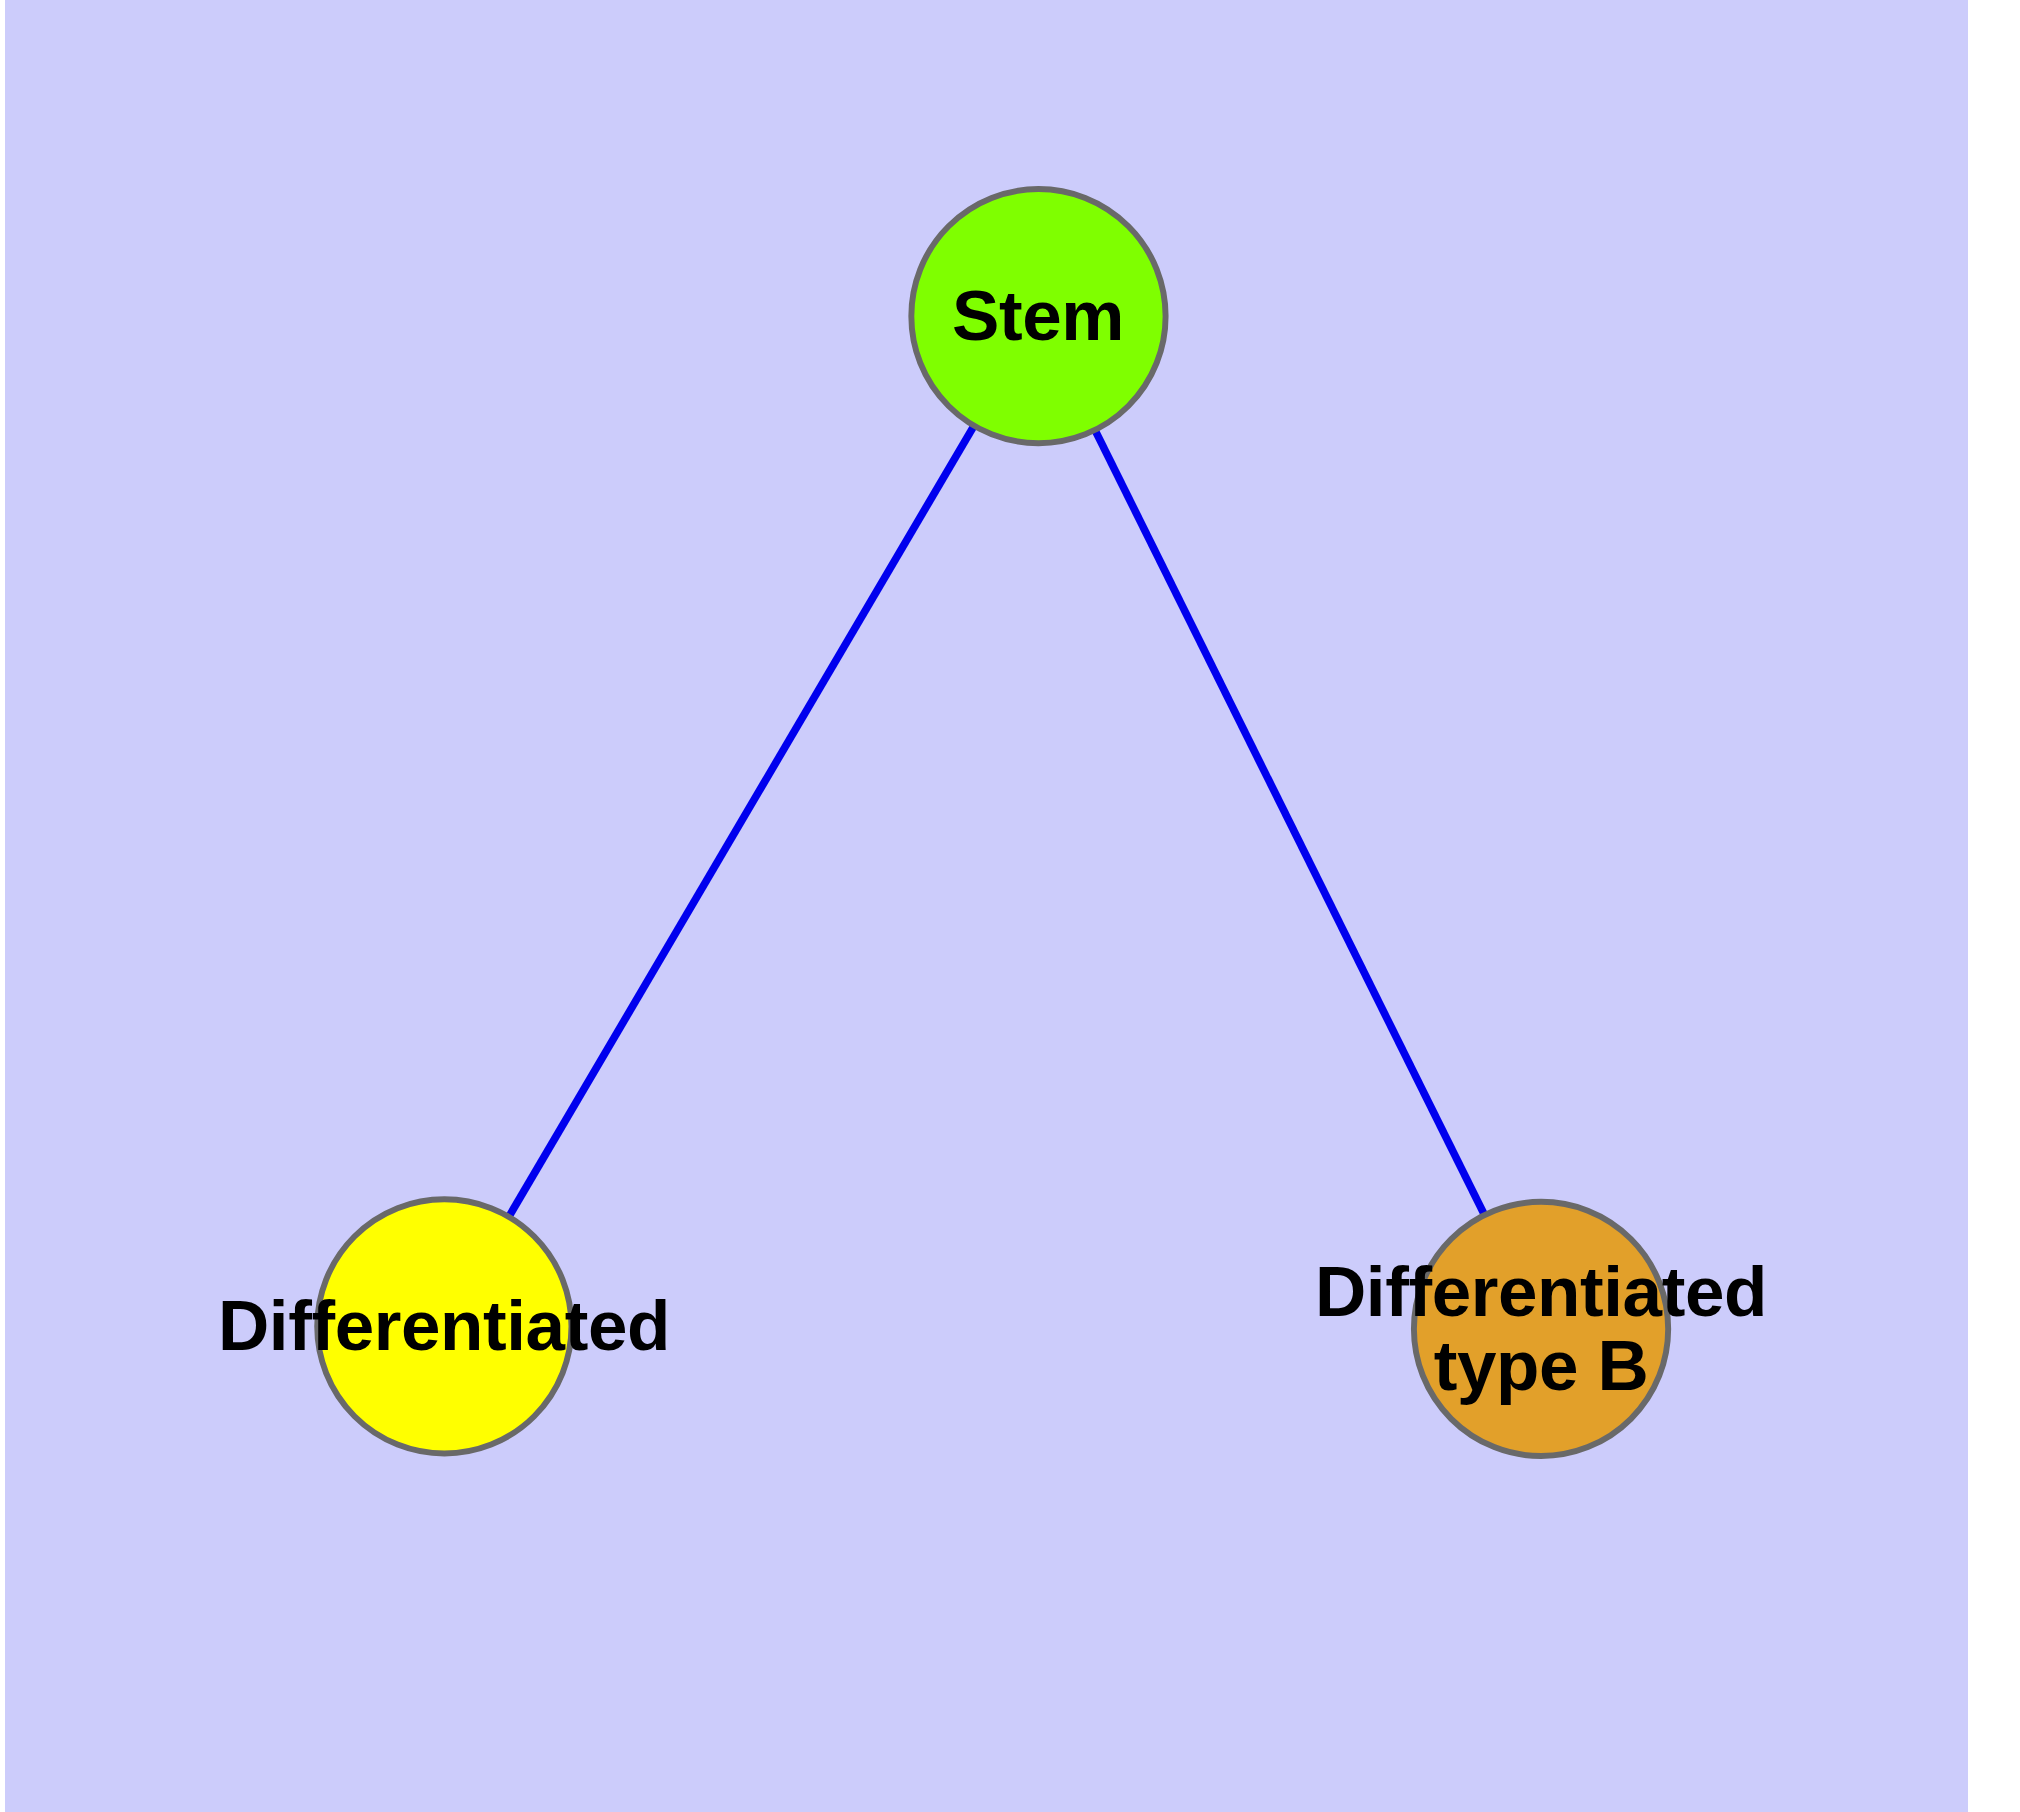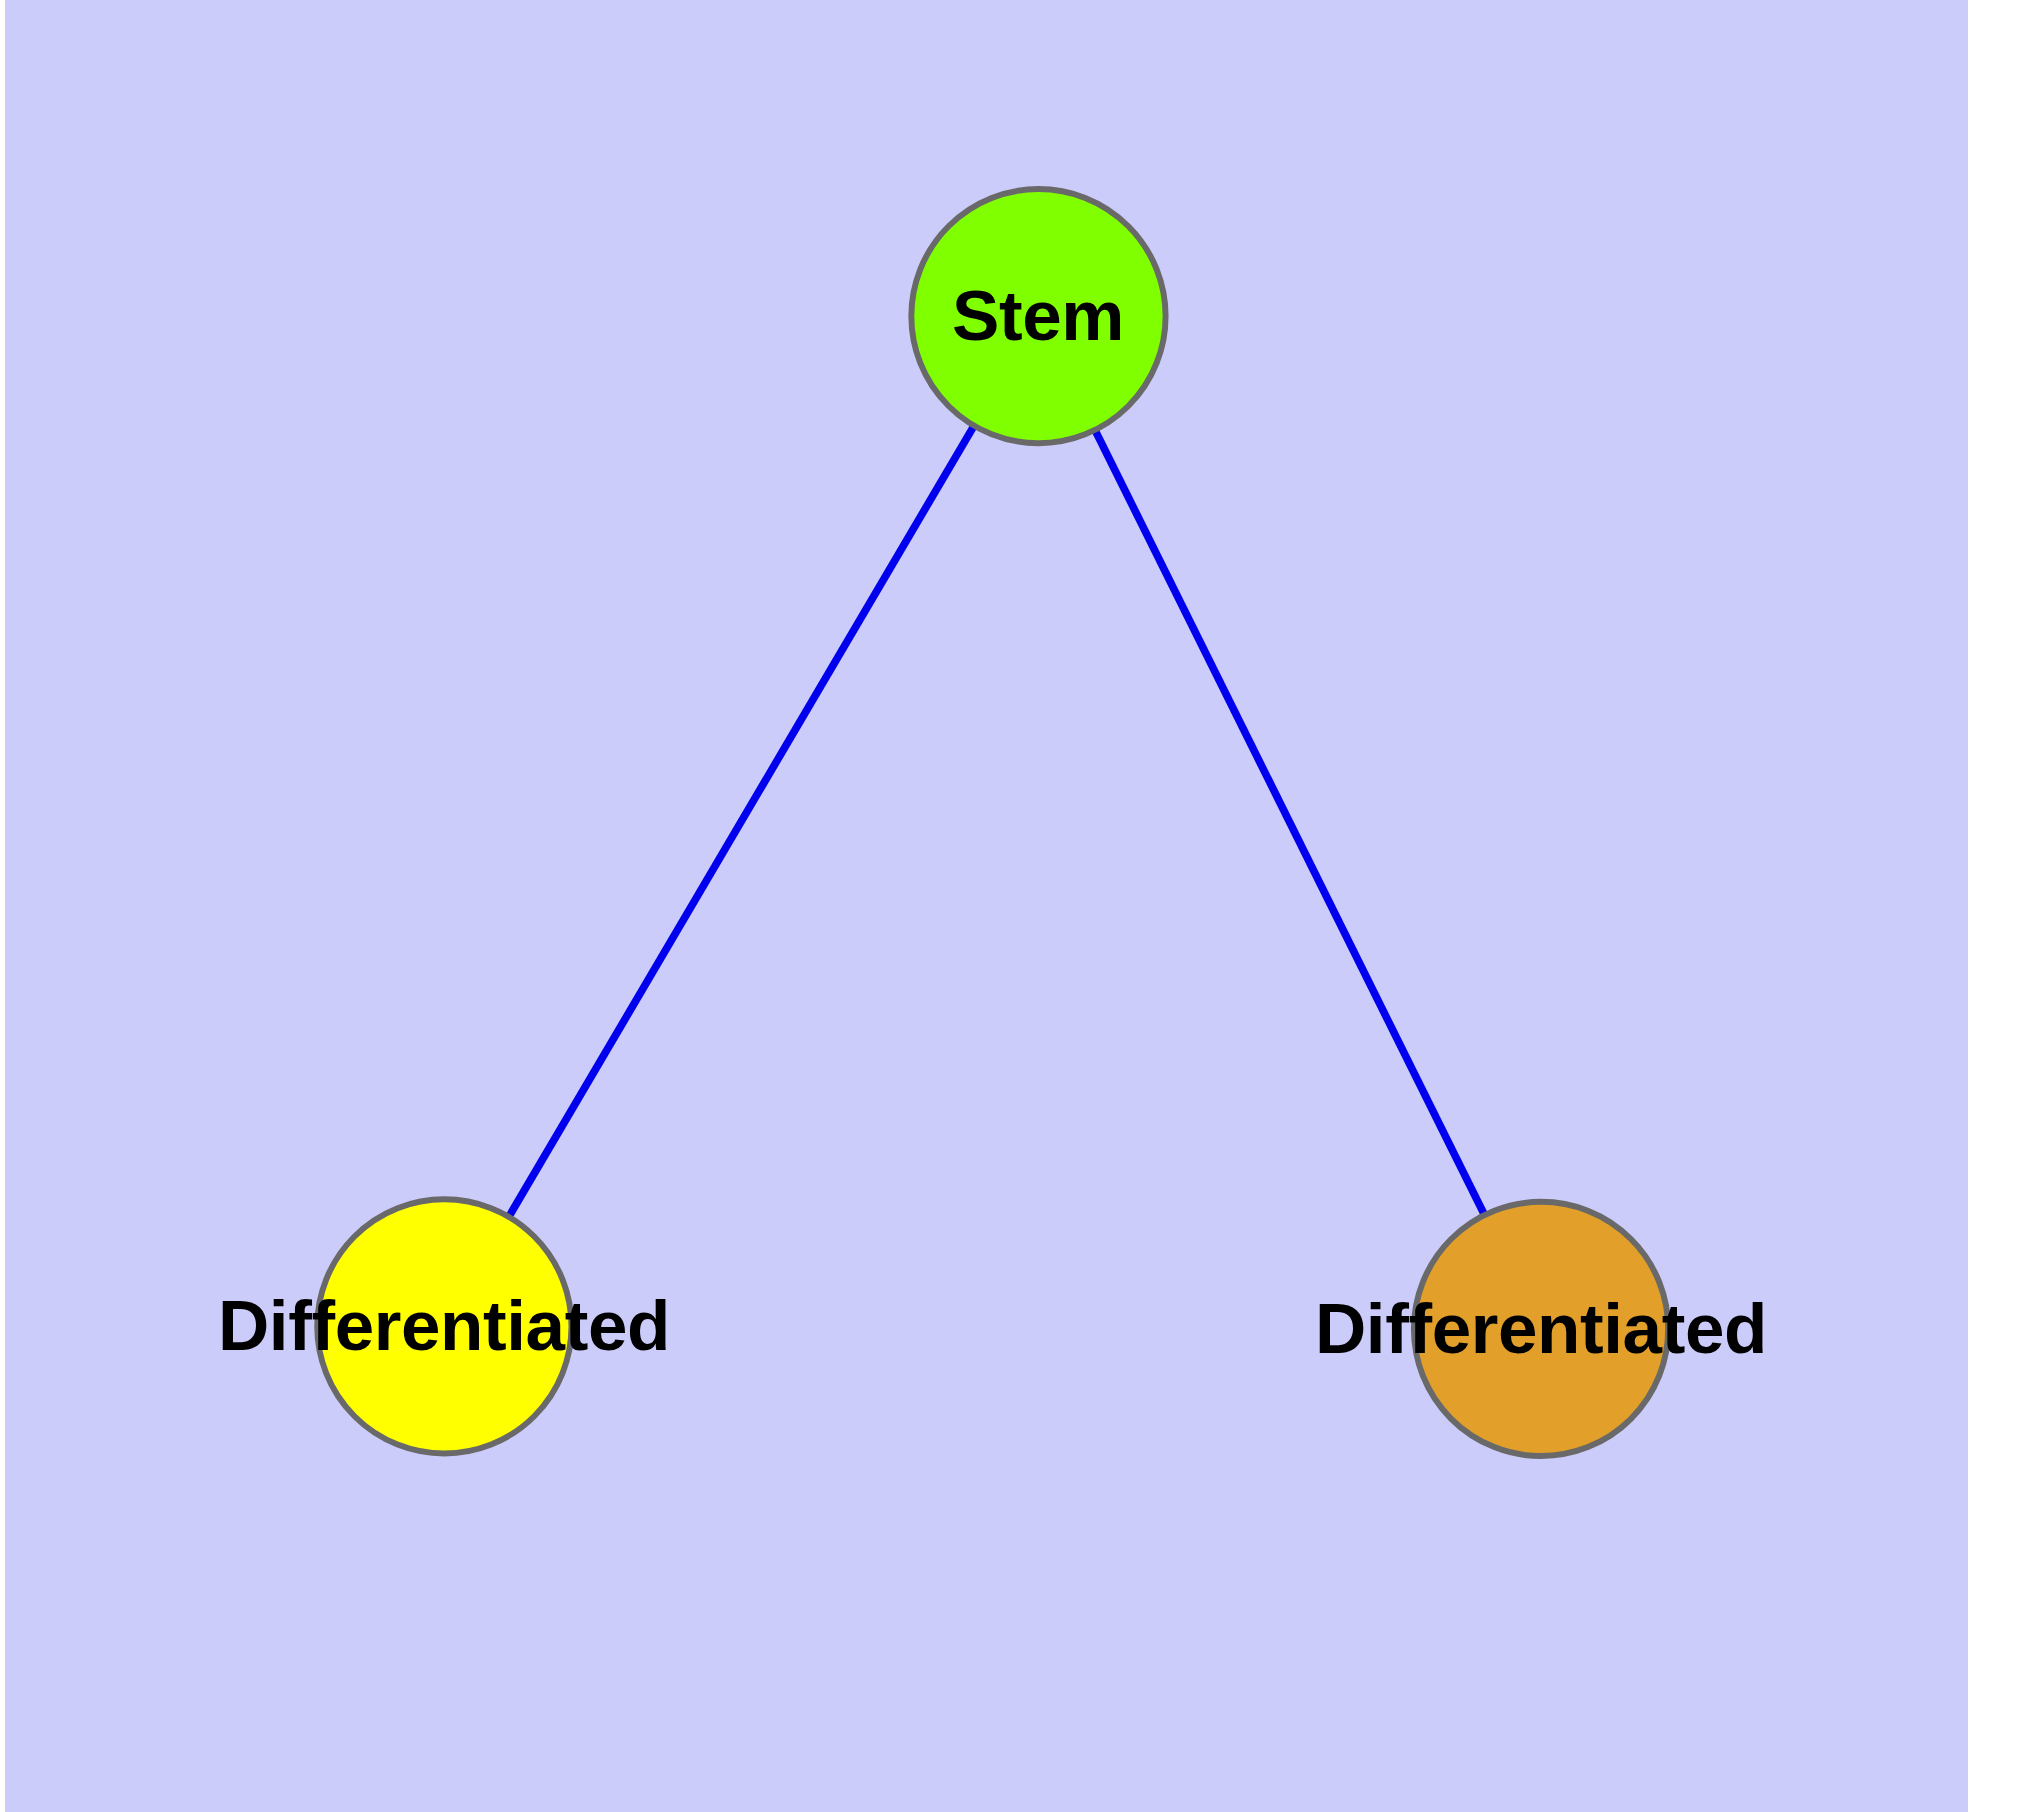--- a/index.html
+++ b/index.html
@@ -59,15 +59,15 @@
       <circle cx="1225" cy="373" r="150" fill="#7fff00" stroke="#696969" stroke-width="7"></circle>
       <circle cx="524" cy="1565" r="150" fill="#ffff00" stroke="#696969" stroke-width="7"></circle>
       <circle cx="1818" cy="1568" r="150" fill="#e2a02a" stroke="#696969" stroke-width="7"></circle>
     </g>
   </svg>
 
   <div class="node-label" style="left:1038px; top:316px;">Stem</div>
 
   <div class="node-label" style="left:444px; top:1326px;"><span>Differentiated</span><br></div>
 
-  <div class="node-label" style="left:1541px; top:1329px;"><span>Differentiated</span><br></div>
+  <div class="node-label" style="left:1541px; top:1329px;"><span>Differentiated</span><br><span>type B</span></div>
 </div>
 
 
 </body></html>

